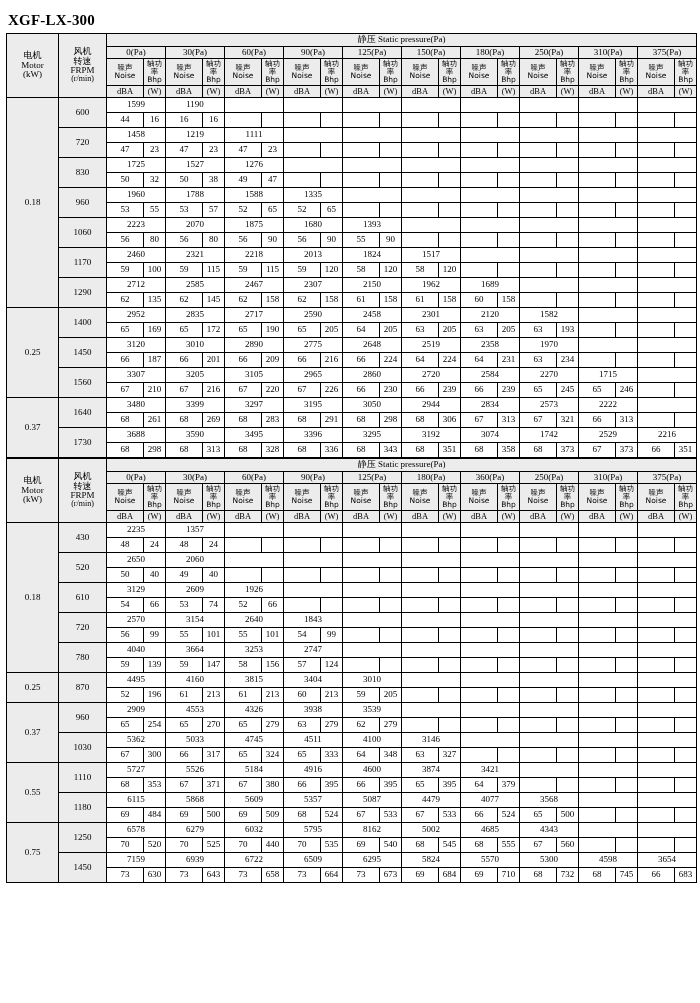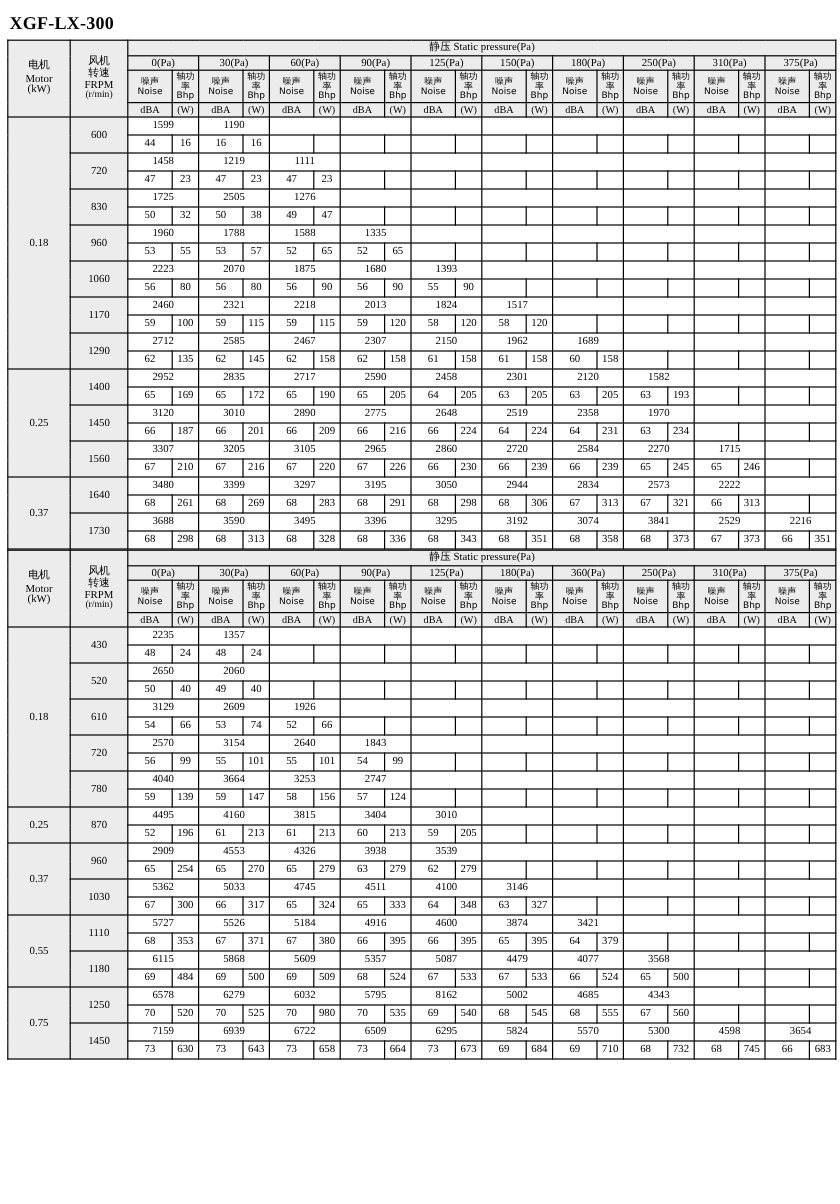--- a/index.html
+++ b/index.html
@@ -260,21 +260,21 @@
           <td class="val"></td>
           <td class="val"></td>
           <td class="val"></td>
           <td class="val"></td>
           <td class="val"></td>
           <td class="val"></td>
         </tr>
         <tr class="rowtop">
           <td rowspan="2" class="gray val">830</td>
           <td colspan="2" class="val">1725</td>
-          <td colspan="2" class="val">2505</td>
+          <td colspan="2" class="val">1527</td>
           <td colspan="2" class="val">1276</td>
           <td colspan="2" class="val"></td>
           <td colspan="2" class="val"></td>
           <td colspan="2" class="val"></td>
           <td colspan="2" class="val"></td>
           <td colspan="2" class="val"></td>
           <td colspan="2" class="val"></td>
           <td colspan="2" class="val"></td>
         </tr>
         <tr class="rowbot">
@@ -583,21 +583,21 @@
         </tr>
         <tr class="rowtop">
           <td rowspan="2" class="gray val">1730</td>
           <td colspan="2" class="val">3688</td>
           <td colspan="2" class="val">3590</td>
           <td colspan="2" class="val">3495</td>
           <td colspan="2" class="val">3396</td>
           <td colspan="2" class="val">3295</td>
           <td colspan="2" class="val">3192</td>
           <td colspan="2" class="val">3074</td>
-          <td colspan="2" class="val">3841</td>
+          <td colspan="2" class="val">1742</td>
           <td colspan="2" class="val">2529</td>
           <td colspan="2" class="val">2216</td>
         </tr>
         <tr class="rowbot">
           <td class="val">68</td>
           <td class="val">298</td>
           <td class="val">68</td>
           <td class="val">313</td>
           <td class="val">68</td>
           <td class="val">328</td>
@@ -1155,21 +1155,21 @@
           <td colspan="2" class="val">4343</td>
           <td colspan="2" class="val"></td>
           <td colspan="2" class="val"></td>
         </tr>
         <tr class="rowbot">
           <td class="val">70</td>
           <td class="val">520</td>
           <td class="val">70</td>
           <td class="val">525</td>
           <td class="val">70</td>
-          <td class="val">980</td>
+          <td class="val">440</td>
           <td class="val">70</td>
           <td class="val">535</td>
           <td class="val">69</td>
           <td class="val">540</td>
           <td class="val">68</td>
           <td class="val">545</td>
           <td class="val">68</td>
           <td class="val">555</td>
           <td class="val">67</td>
           <td class="val">560</td>

